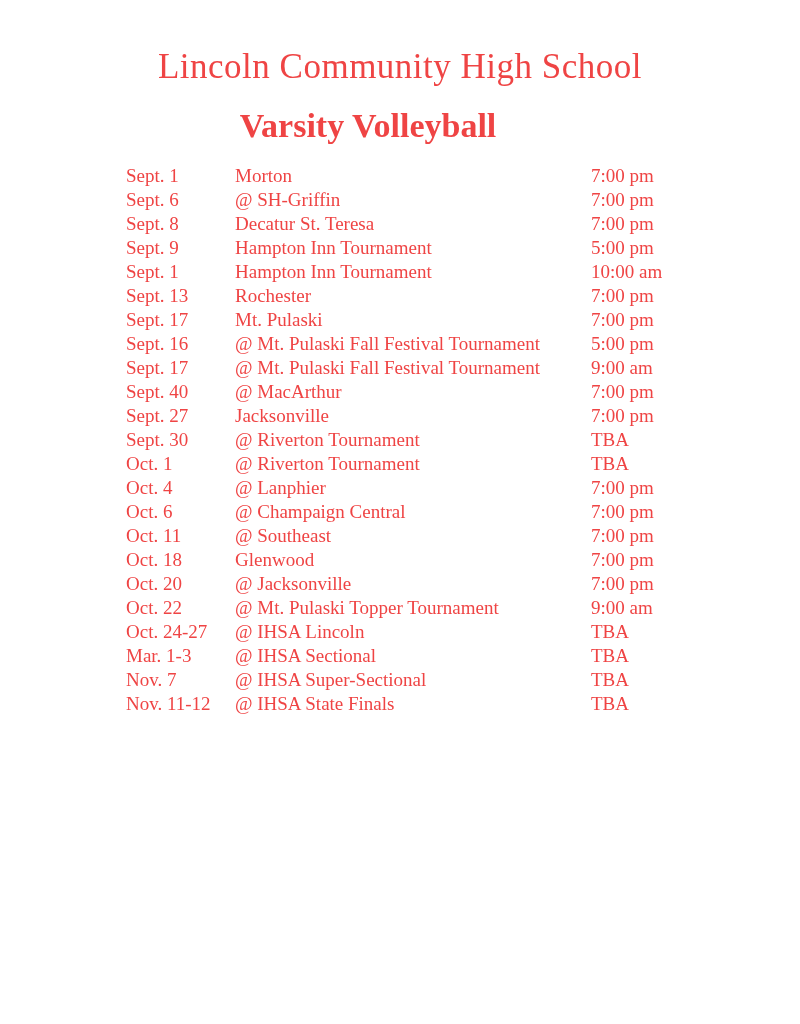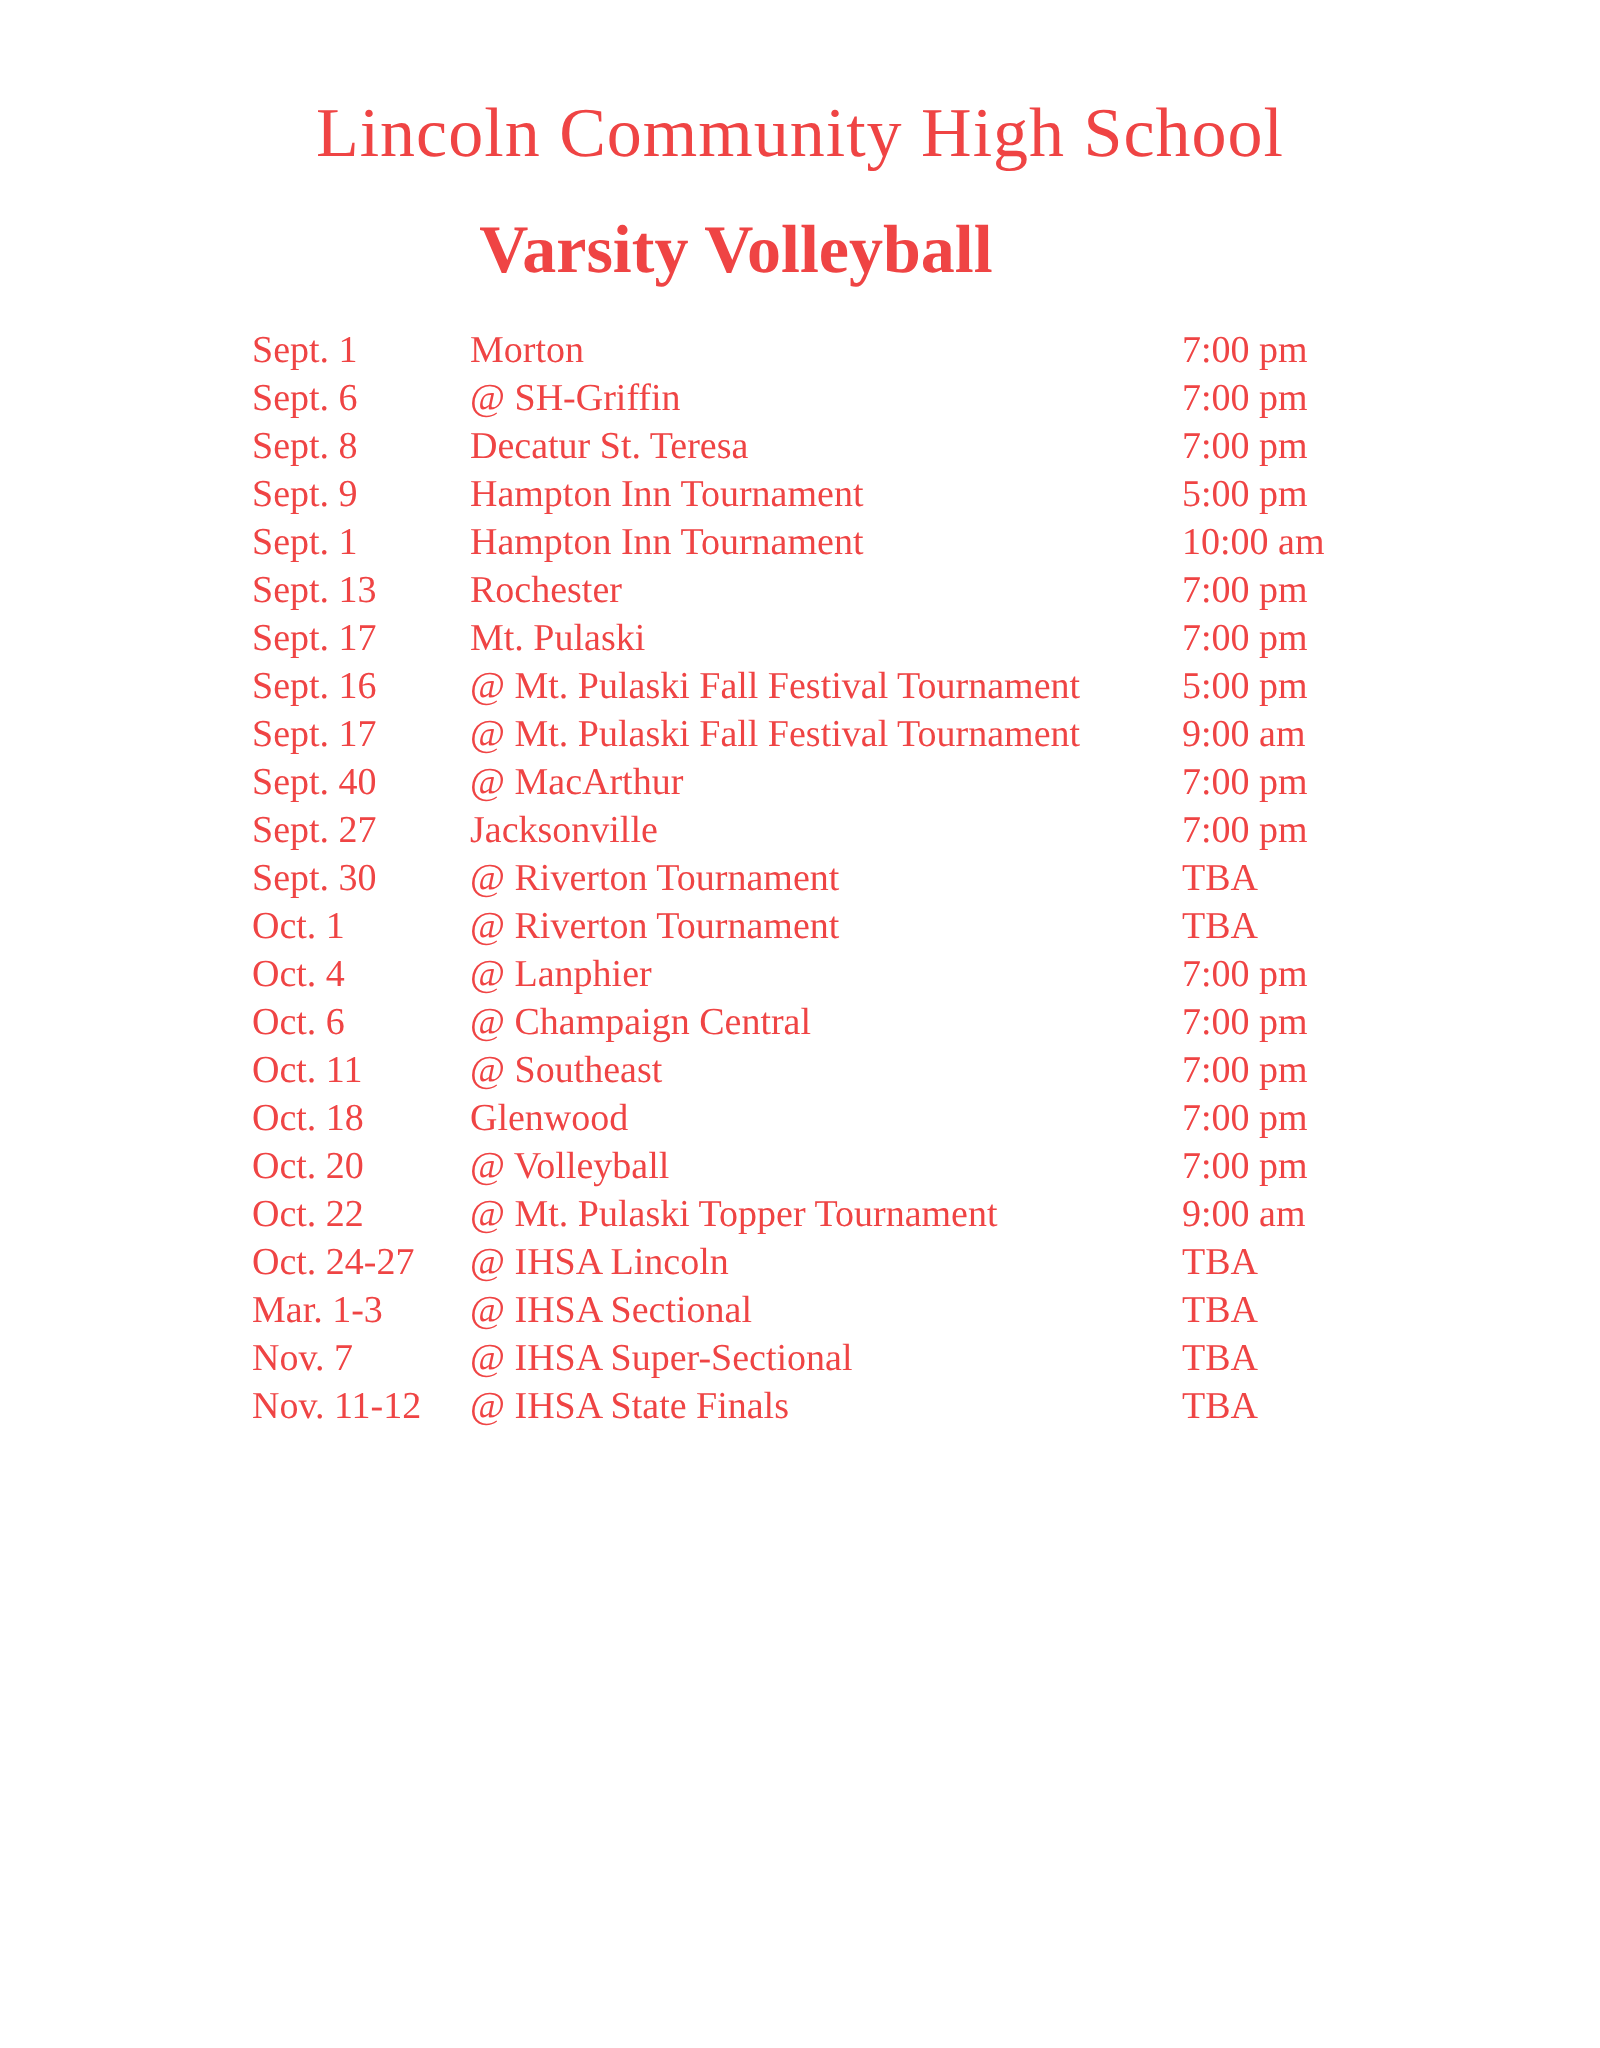--- a/index.html
+++ b/index.html
@@ -148,21 +148,21 @@
         <div class="cell">@ Southeast</div>
         <div class="cell">7:00 pm</div>
       </div>
       <div class="schedule-row">
         <div class="cell">Oct. 18</div>
         <div class="cell">Glenwood</div>
         <div class="cell">7:00 pm</div>
       </div>
       <div class="schedule-row">
         <div class="cell">Oct. 20</div>
-        <div class="cell">@ Volleyball</div>
+        <div class="cell">@ Jacksonville</div>
         <div class="cell">7:00 pm</div>
       </div>
       <div class="schedule-row">
         <div class="cell">Oct. 22</div>
         <div class="cell">@ Mt. Pulaski Topper Tournament</div>
         <div class="cell">9:00 am</div>
       </div>
       <div class="schedule-row">
         <div class="cell">Oct. 24-27</div>
         <div class="cell">@ IHSA Lincoln</div>

